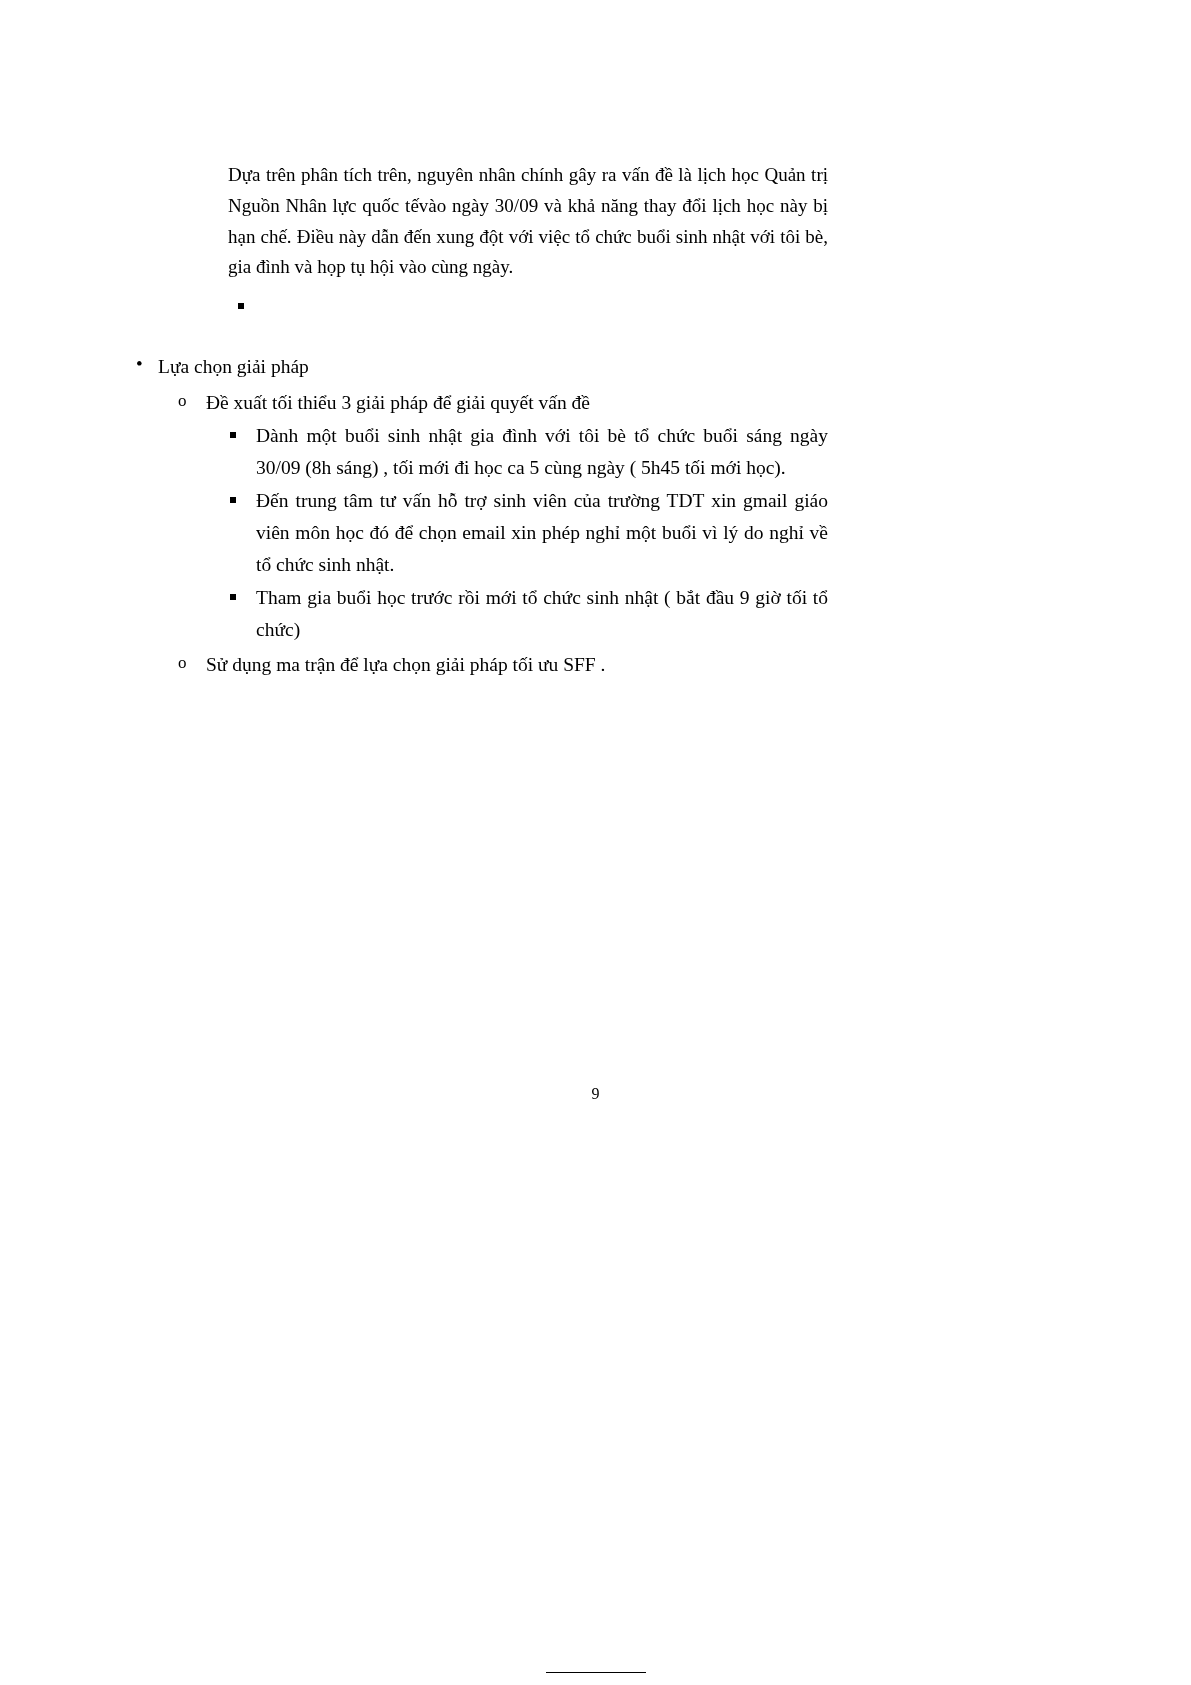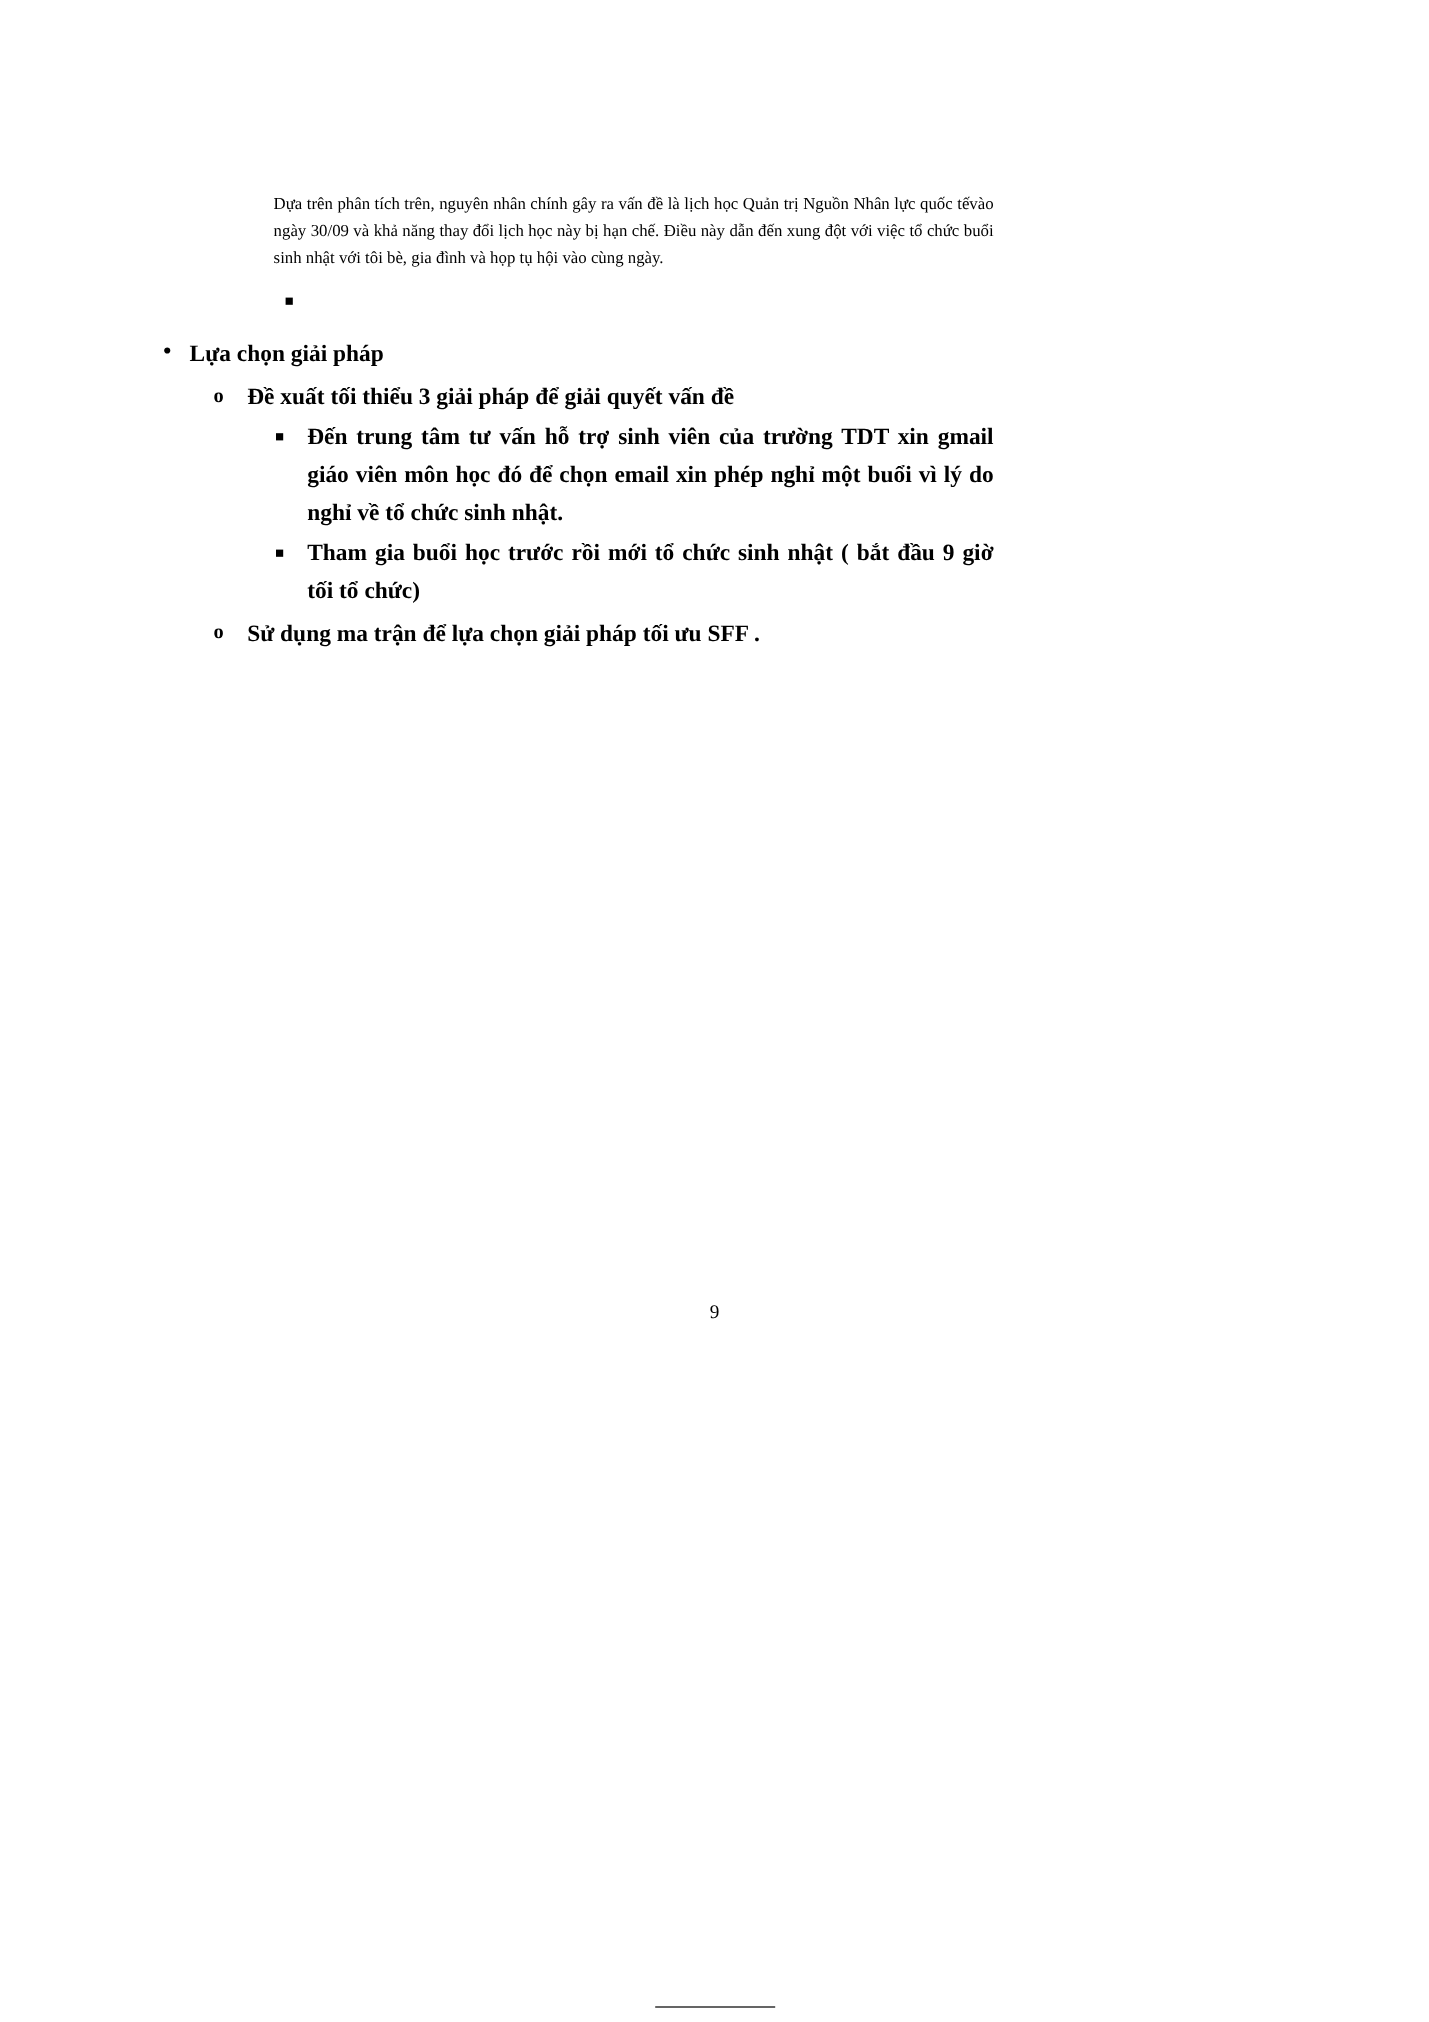--- a/index.html
+++ b/index.html
@@ -24,39 +24,38 @@
     background: #ffffff;
   }
   .content {
     position: absolute;
     top: 160px;
     left: 128px;
     width: 700px;
   }
   p.para {
     margin: 0;
-    font-size: 14px;
+    font-size: 19px;
     line-height: 1.62;
     text-align: justify;
     text-justify: inter-word;
     padding-left: 100px;
   }
   
   ul.lvl1 {
     list-style: none;
     margin: 0;
     padding: 0;
   }
   ul.lvl1 > li {
     position: relative;
     padding-left: 30px;
     font-size: 19.5px;
     line-height: 1.62;
-    margin-top: 14px;
-    font-weight: bold;
+    margin-top: 30px;
   }
   ul.lvl1 > li::before {
     content: "\2022";
     position: absolute;
     left: 8px;
     top: -2px;
     font-size: 19px;
   }
   
   ul.lvl2 {
@@ -148,20 +147,21 @@
 
     <ul class="lvl1">
       <li>
         <span>Lựa chọn giải pháp</span>
 
         <ul class="lvl2">
           <li>
             <span>Đề xuất tối thiểu 3 giải pháp để giải quyết vấn đề</span>
 
             <ul class="lvl3">
+              <li>Dành một buổi sinh nhật gia đình với tôi bè tổ chức buổi sáng ngày 30/09 (8h sáng) , tối mới đi học ca 5 cùng ngày ( 5h45 tối mới học).</li>
               <li>Đến trung tâm tư vấn hỗ trợ sinh viên của trường TDT xin gmail giáo viên môn học đó để chọn email xin phép nghỉ một buổi vì lý do nghỉ về tổ chức sinh nhật.</li>
               <li>Tham gia buổi học trước rồi mới tổ chức sinh nhật ( bắt đầu 9 giờ tối tổ chức)</li>
             </ul>
           </li>
 
           <li>
             <span>Sử dụng ma trận để lựa chọn giải pháp tối ưu SFF .</span>
           </li>
         </ul>
       </li>

